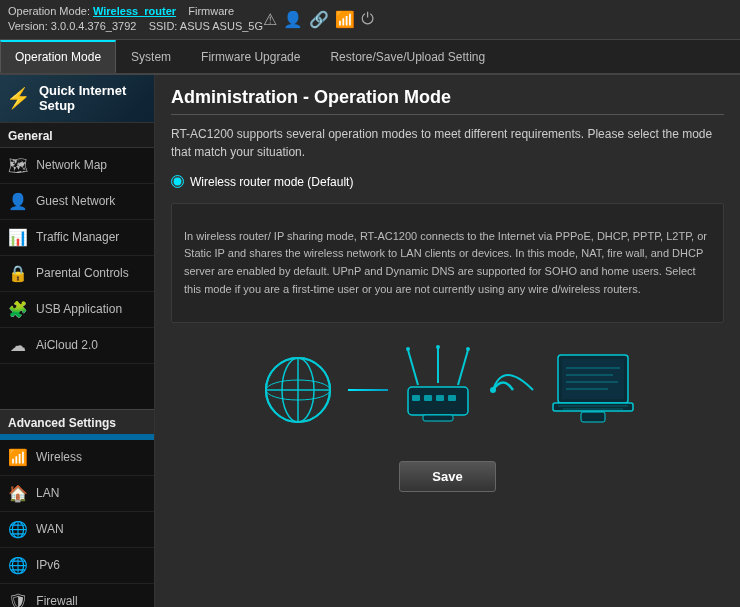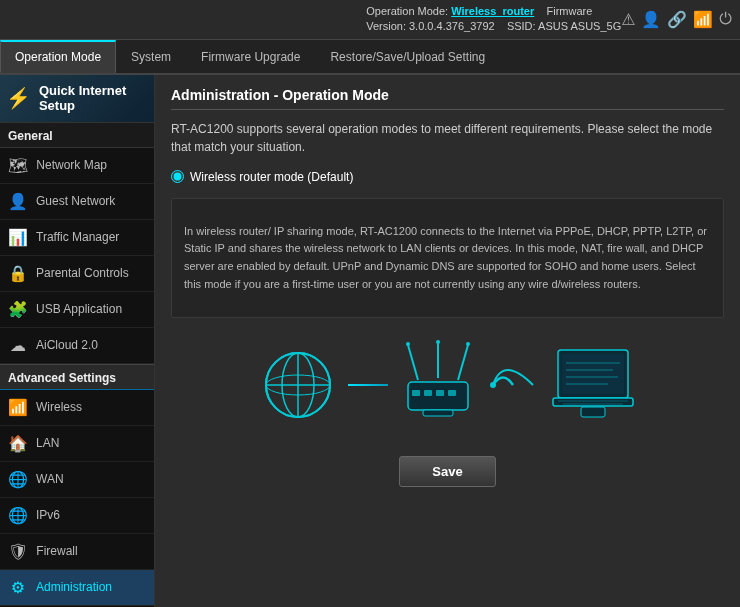--- a/index.html
+++ b/index.html
@@ -3,21 +3,21 @@
   <meta charset="utf-8">
   <style>
     * { box-sizing: border-box; margin: 0; padding: 0; }
     body { width: 740px; height: 607px; background: #1a1a1a; font-family: Arial, sans-serif; overflow: hidden; display: flex; flex-direction: column; }
 
     
     .top-bar {
       background: #2a2a2a;
       display: flex;
       align-items: center;
-      justify-content: flex-end;
+      justify-content: flex-start;
       padding: 4px 8px;
       border-bottom: 1px solid #444;
       min-height: 28px;
     }
     .top-bar-left { color: #ccc; font-size: 11px; line-height: 1.4; }
     .top-bar-left .mode-link { color: #00e5ff; text-decoration: underline; font-weight: bold; }
     .top-bar-icons { display: flex; gap: 6px; align-items: center; }
     .top-bar-icons span { color: #aaa; font-size: 16px; cursor: pointer; }
 
     
@@ -87,34 +87,35 @@
     }
     .sidebar-item.active { background: #1e4060; color: #00e5ff; }
     .sidebar-item .icon { font-size: 16px; min-width: 20px; text-align: center; }
 
     .sidebar-adv-label {
       color: #eee;
       font-size: 12px;
       font-weight: bold;
       padding: 6px 8px 4px 8px;
       background: #2a2a2a;
-      border-bottom: 1px solid #0369a1;
+      border-bottom: 6px solid #0369a1;
       border-top: 1px solid #444;
+      margin-top: 45px;
     }
 
     
     .content {
       flex: 1;
       background: #2c2c2c;
       padding: 12px 16px;
       overflow-y: auto;
       color: #ddd;
     }
     .content-title {
-      font-size: 14px;
+      font-size: 18px;
       font-weight: bold;
       color: #fff;
       margin-bottom: 10px;
       border-bottom: 1px solid #555;
       padding-bottom: 6px;
     }
     .content-desc {
       font-size: 12px;
       color: #ccc;
       line-height: 1.5;

